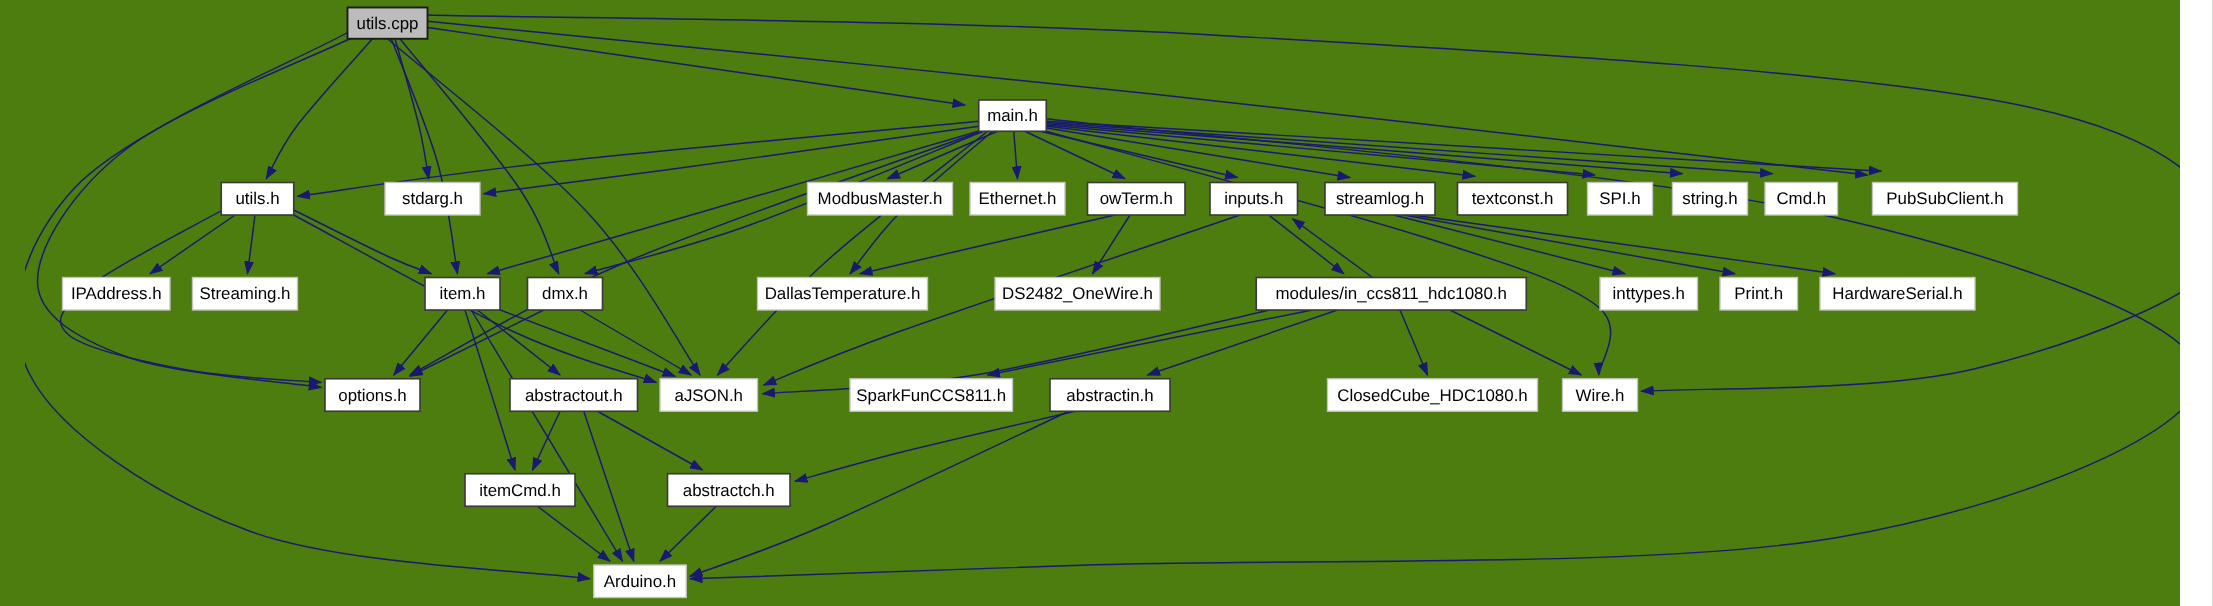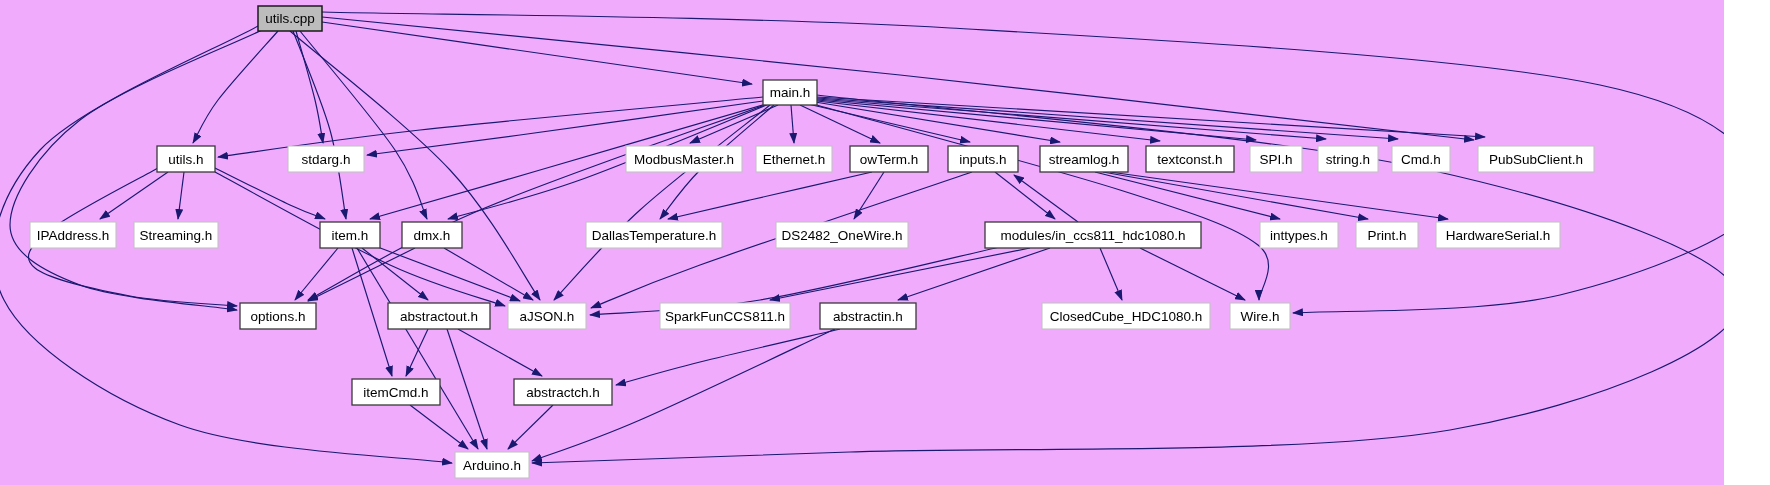--- a/index.html
+++ b/index.html
@@ -1,17 +1,17 @@
 <!DOCTYPE html>
 <html><head>
 <meta charset="utf-8">
 <style>
   html,body{margin:0;padding:0;background:#ffffff;}
   body{font-family:"Liberation Sans", sans-serif;}
-  #stage{position:relative;width:1724px;height:485px;background:#f0abfc;overflow:hidden;}
+  #stage{position:relative;width:1724px;height:485px;background:#4d7c0f;overflow:hidden;padding-left:20px;}
   svg{display:block;}
   .node-label{font-family:"Liberation Sans", sans-serif;font-size:13.5px;fill:#000000;}
 </style>
 </head>
 <body>
 
 <div id="stage">
     <svg width="1770" height="485" viewBox="0 0 1770 485">
       <defs>
         <marker id="arrow" markerWidth="11" markerHeight="8" refX="10" refY="4" orient="auto" markerUnits="userSpaceOnUse">

